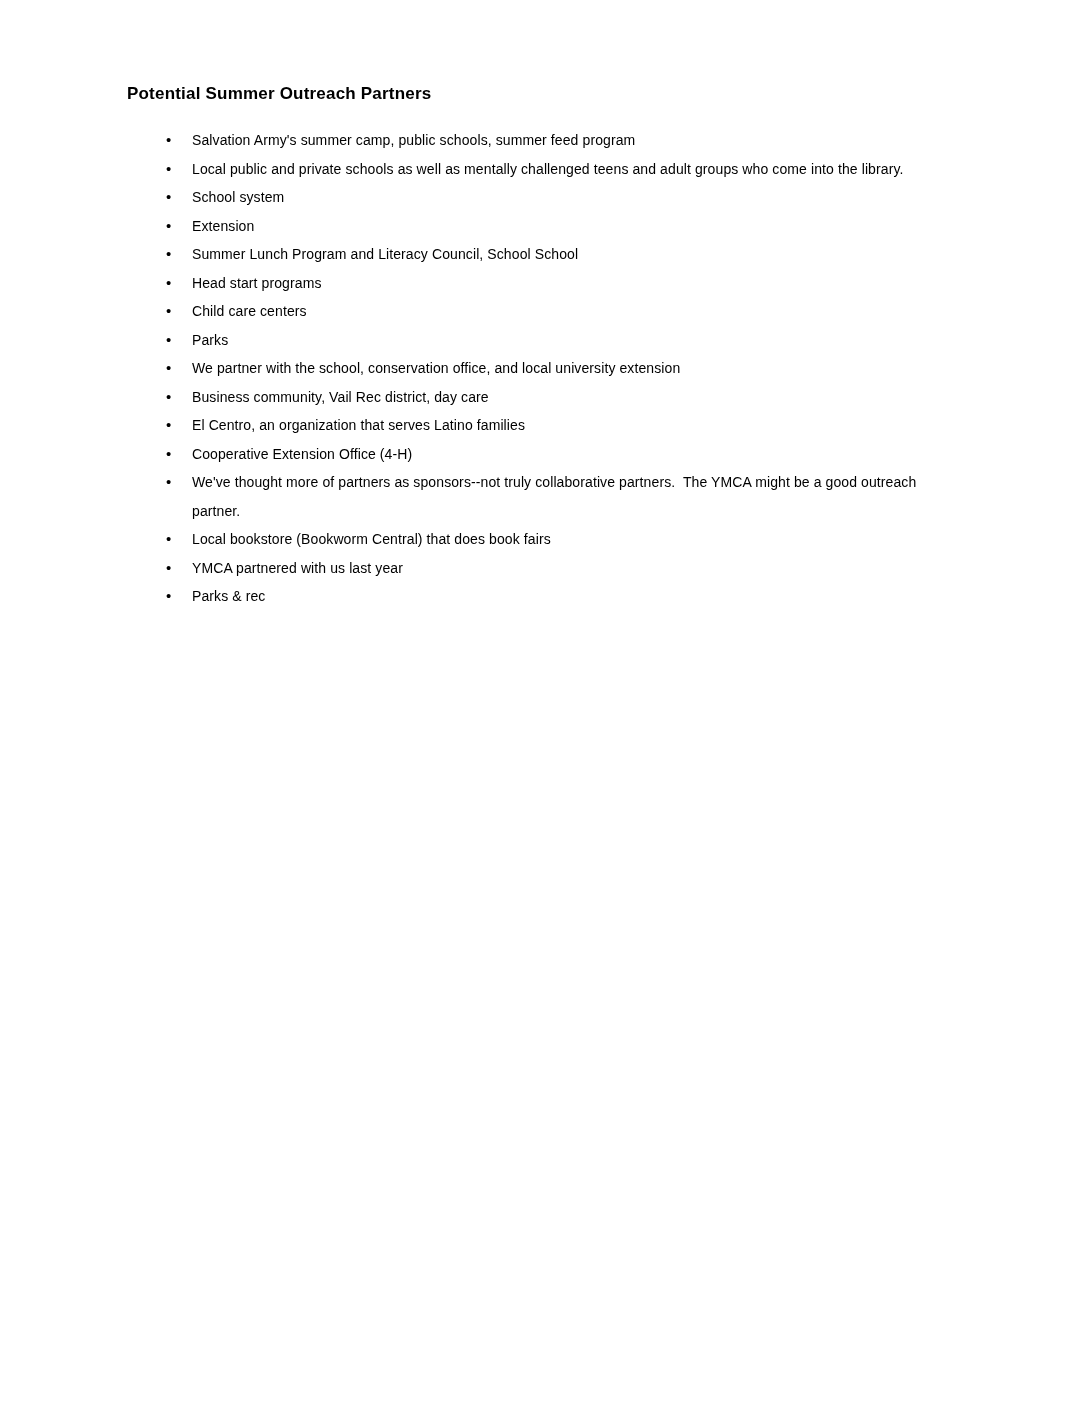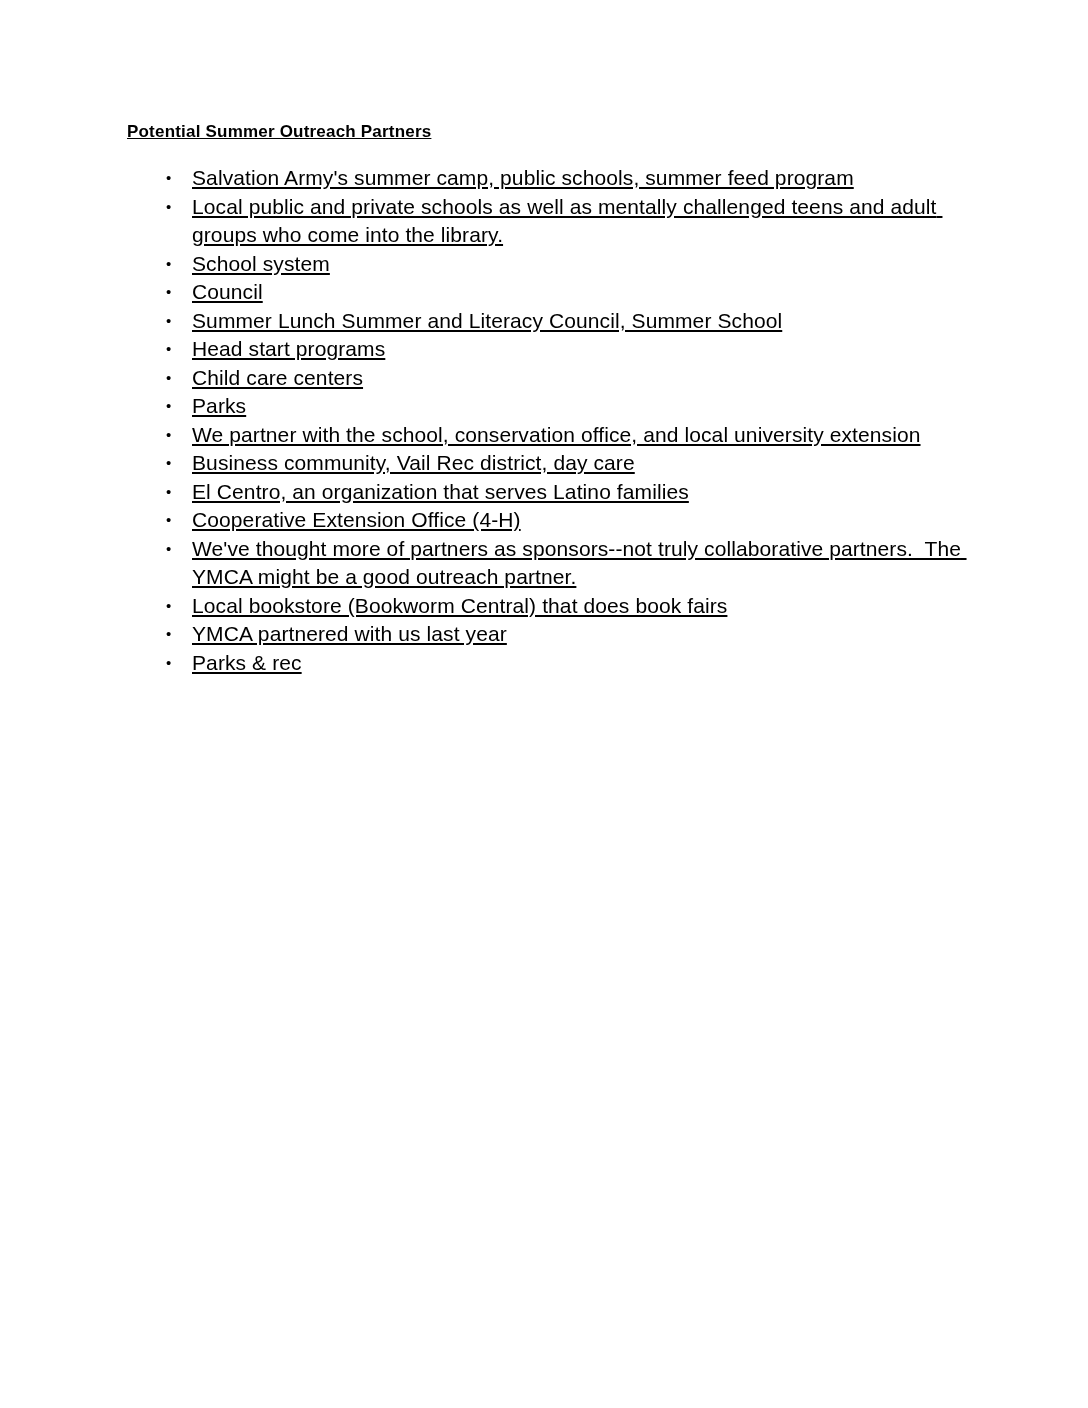--- a/index.html
+++ b/index.html
@@ -12,41 +12,40 @@
     width: 1088px;
     height: 1408px;
     background: #ffffff;
     color: #000000;
     font-family: "Liberation Sans", sans-serif;
     overflow: hidden;
     box-sizing: border-box;
   }
   .content {
     box-sizing: border-box;
-    padding-top: 118px;
+    padding-top: 80px;
     padding-left: 127px;
     width: 961px; 
-    text-decoration: underline;
   }
   .doc-title {
     font-size: 17px;
     line-height: 28px;
     font-weight: bold;
     letter-spacing: 0.2px;
   }
   ul.bullet-list {
     margin: 18px 0 0 0;
     padding: 0 0 0 65px;
     list-style: none;
     width: 834px;
     box-sizing: border-box;
   }
   ul.bullet-list li {
     position: relative;
-    font-size: 21px;
+    font-size: 14px;
     line-height: 28.5px;
     white-space: pre-wrap;
     letter-spacing: 0.1px;
   }
   ul.bullet-list li::before {
     content: "\2022";
     position: absolute;
     left: -26px;
     top: 0;
     font-size: 15px;
@@ -56,22 +55,22 @@
 </head>
 <body>
 
 <div class="page">
   <div class="content">
     <div class="doc-title">Potential Summer Outreach Partners</div>
     <ul class="bullet-list">
       <li>Salvation Army's summer camp, public schools, summer feed program</li>
       <li>Local public and private schools as well as mentally challenged teens and adult groups who come into the library.</li>
       <li>School system</li>
-      <li>Council</li>
-      <li>Summer Lunch Summer and Literacy Council, Summer School</li>
+      <li>Extension</li>
+      <li>Summer Lunch Program and Literacy Council, School School</li>
       <li>Head start programs</li>
       <li>Child care centers</li>
       <li>Parks</li>
       <li>We partner with the school, conservation office, and local university extension</li>
       <li>Business community, Vail Rec district, day care</li>
       <li>El Centro, an organization that serves Latino families</li>
       <li>Cooperative Extension Office (4-H)</li>
       <li>We've thought more of partners as sponsors--not truly collaborative partners.  The YMCA might be a good outreach partner.</li>
       <li>Local bookstore (Bookworm Central) that does book fairs</li>
       <li>YMCA partnered with us last year</li>

